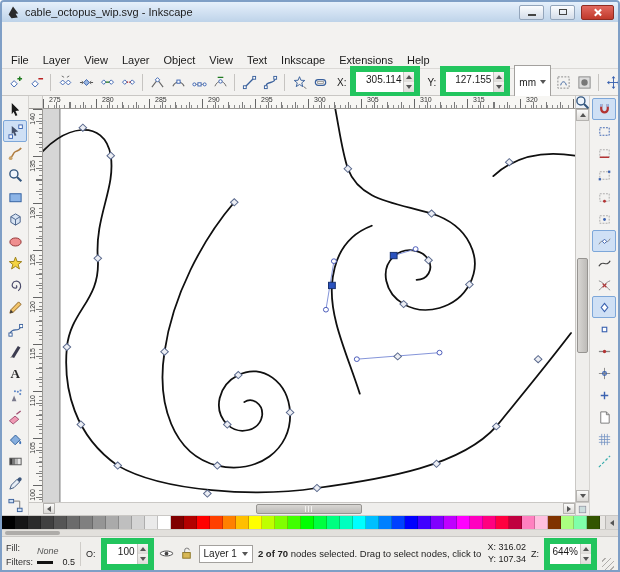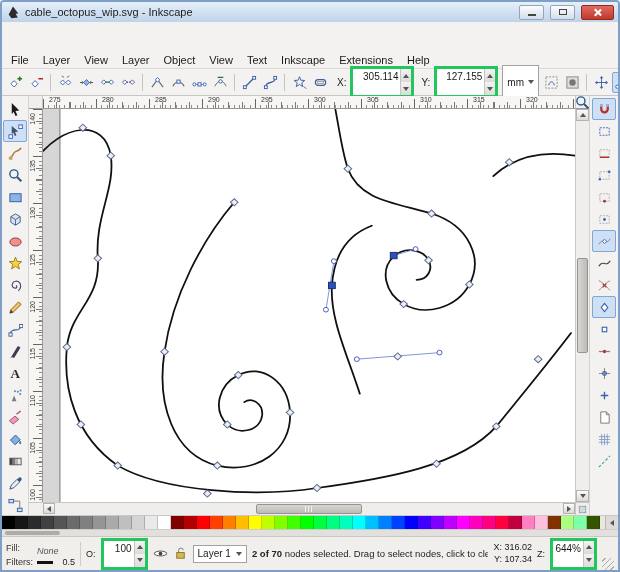--- a/index.html
+++ b/index.html
@@ -24,21 +24,21 @@
   .menu-item{padding:2px 7px;font-size:11px;}
 
   
   .toolbar{height:27px;flex:0 0 27px;background:#f3f2f0;border-bottom:1px solid #c9c7c4;display:flex;align-items:center;padding:0 3px;gap:2px;}
   .tb-group{display:flex;align-items:center;gap:1px;}
   .tbtn{width:20px;height:21px;display:inline-flex;align-items:center;justify-content:center;border:1px solid transparent;border-radius:2px;flex:0 0 auto;}
   .tbtn.active{background:#cfe0f5;border-color:#7da7d9;}
   .ticon{display:inline-flex;align-items:center;justify-content:center;}
   .tsep{width:1px;height:17px;background:#c6c4c1;margin:0 3px;flex:0 0 1px;}
   .tb-label{font-size:10px;margin:0 2px 0 5px;}
-  .spin{display:inline-flex;align-items:stretch;border:3px solid #22c55e;background:#fff;height:32px;}
+  .spin{display:inline-flex;align-items:stretch;border:6px solid #22c55e;background:#fff;height:32px;}
   .spin-val{width:47px;text-align:right;padding:2px 2px 0 2px;font-size:10px;}
   .spin-val.sm{width:30px;}
   .spin-ar{display:flex;flex-direction:column;width:11px;border-left:1px solid #c6c4c1;}
   .spin-ar i{flex:1;display:flex;align-items:center;justify-content:center;background:linear-gradient(#f4f3f1,#dddbd8);}
   .ar-up{width:0;height:0;border-left:3px solid transparent;border-right:3px solid transparent;border-bottom:4px solid #555;}
   .ar-dn{width:0;height:0;border-left:3px solid transparent;border-right:3px solid transparent;border-top:4px solid #555;}
   .ar-lf{width:0;height:0;border-top:3px solid transparent;border-bottom:3px solid transparent;border-right:4px solid #555;}
   .ar-rt{width:0;height:0;border-top:3px solid transparent;border-bottom:3px solid transparent;border-left:4px solid #555;}
   .unit-dd{display:inline-flex;align-items:center;border:1px solid #a3a19e;background:#fff;height:34px;padding:0 4px;gap:4px;font-size:10px;margin-left:2px;}
 

